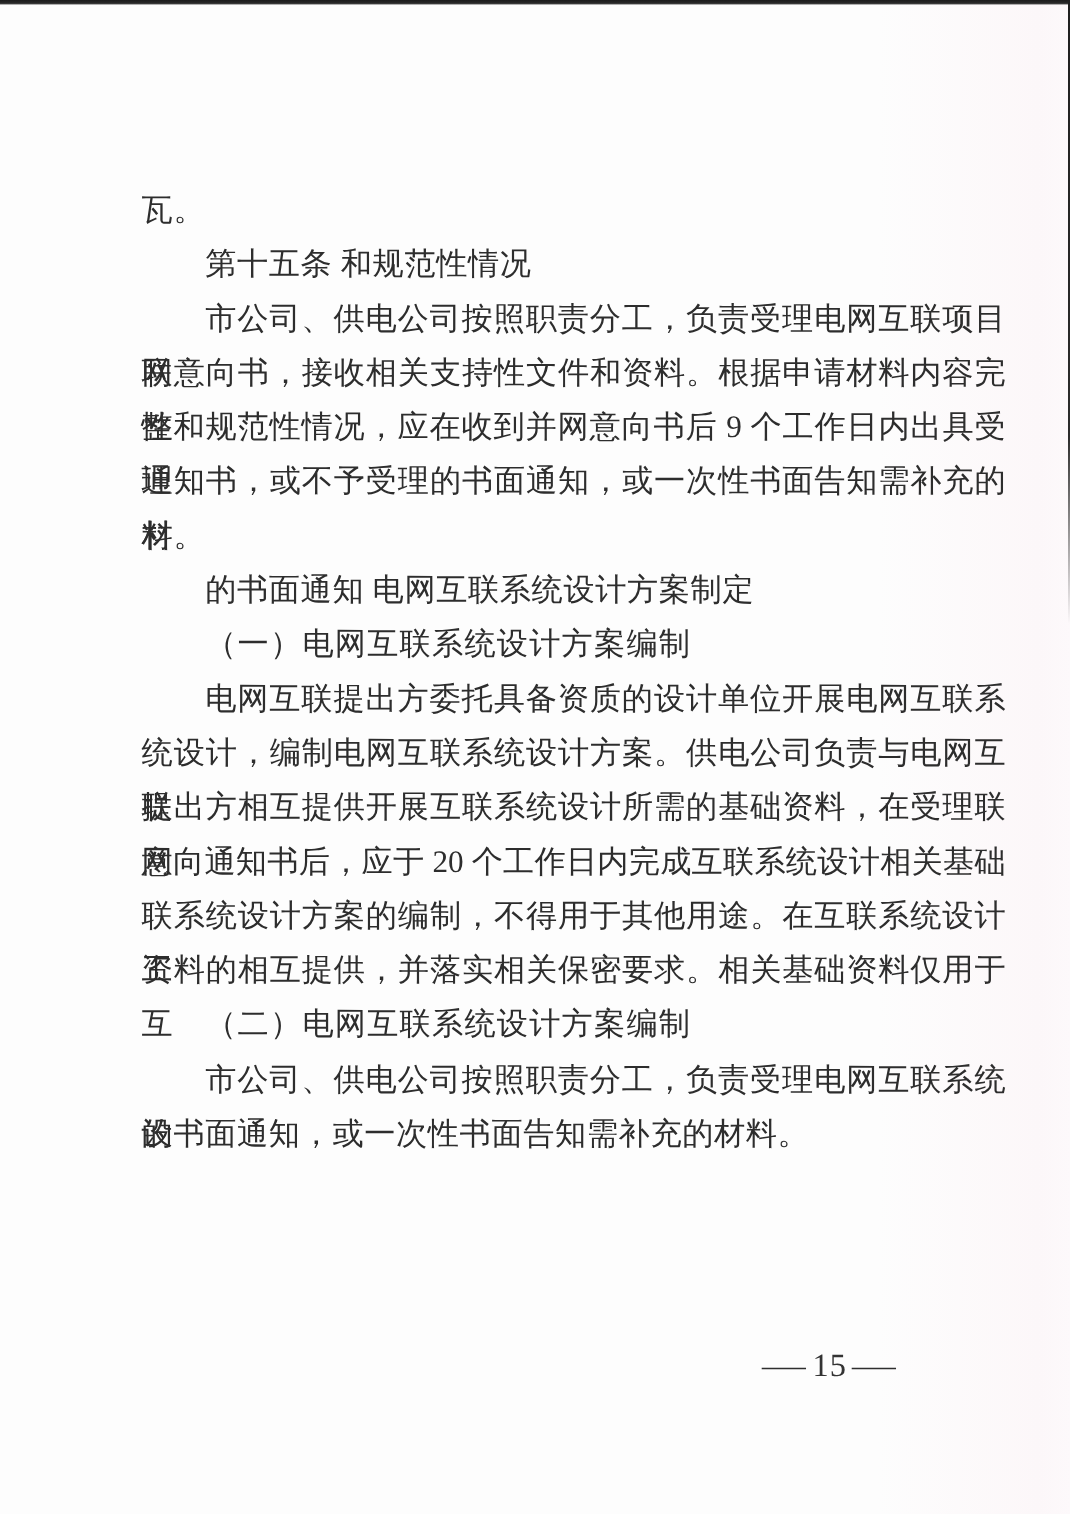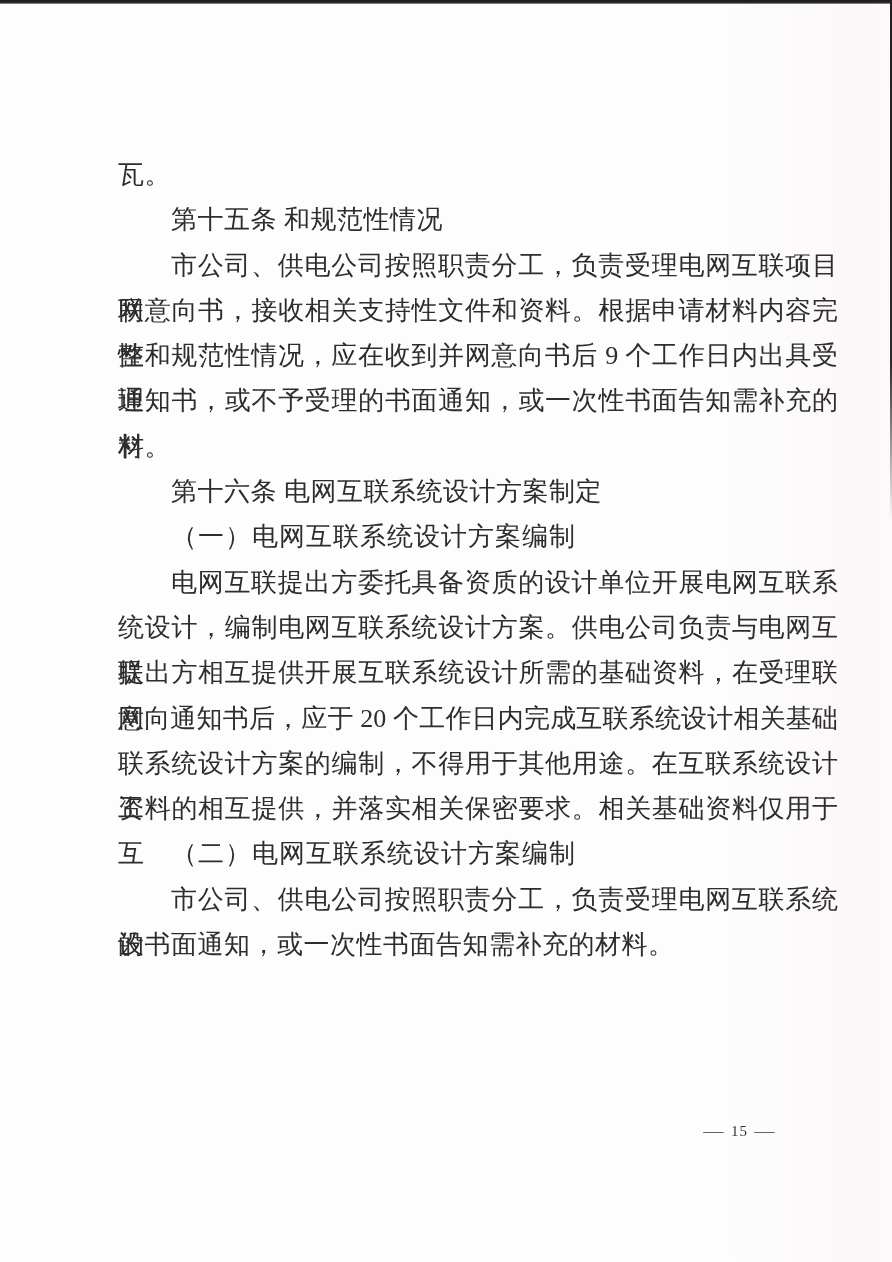--- a/index.html
+++ b/index.html
@@ -52,22 +52,22 @@
   .line.indent {
     text-indent: 53px;
   }
   .line.bold {
     font-weight: 400;
     letter-spacing: 1px;
   }
   .page-footer {
     position: absolute;
     top: 1123px;
-    right: 110px;
-    font-size: 15px;
+    right: 140px;
+    font-size: 27px;
     color: #333333;
     letter-spacing: 1px;
     white-space: nowrap;
   }
   .page-footer .dash {
     display: inline-block;
     transform: scaleX(1.35);
     margin: 0 9px;
     color: #2e2e2e;
   }
@@ -82,21 +82,21 @@
 <div class="scan-edge-right"></div>
 
 <div class="text-block">
     <div class="line">瓦。</div>
     <div class="line indent">第十五条 和规范性情况</div>
     <div class="line indent justify">市公司、供电公司按照职责分工，负责受理电网互联项目联</div>
     <div class="line justify">网意向书，接收相关支持性文件和资料。根据申请材料内容完整</div>
     <div class="line justify">性和规范性情况，应在收到并网意向书后 9 个工作日内出具受理</div>
     <div class="line justify">通知书，或不予受理的书面通知，或一次性书面告知需补充的材</div>
     <div class="line">料。</div>
-    <div class="line indent">第十六条 电网互联系统设计方案制定</div>
+    <div class="line indent">的书面通知 电网互联系统设计方案制定</div>
     <div class="line indent bold">（一）电网互联系统设计方案编制</div>
     <div class="line indent justify">电网互联提出方委托具备资质的设计单位开展电网互联系</div>
     <div class="line justify">统设计，编制电网互联系统设计方案。供电公司负责与电网互联</div>
     <div class="line justify">提出方相互提供开展互联系统设计所需的基础资料，在受理联网</div>
     <div class="line justify">意向通知书后，应于 20 个工作日内完成互联系统设计相关基础</div>
     <div class="line justify">联系统设计方案的编制，不得用于其他用途。在互联系统设计工</div>
     <div class="line justify">资料的相互提供，并落实相关保密要求。相关基础资料仅用于互</div>
     <div class="line indent bold">（二）电网互联系统设计方案编制</div>
     <div class="line indent justify">市公司、供电公司按照职责分工，负责受理电网互联系统设</div>
     <div class="line">的书面通知，或一次性书面告知需补充的材料。</div>

